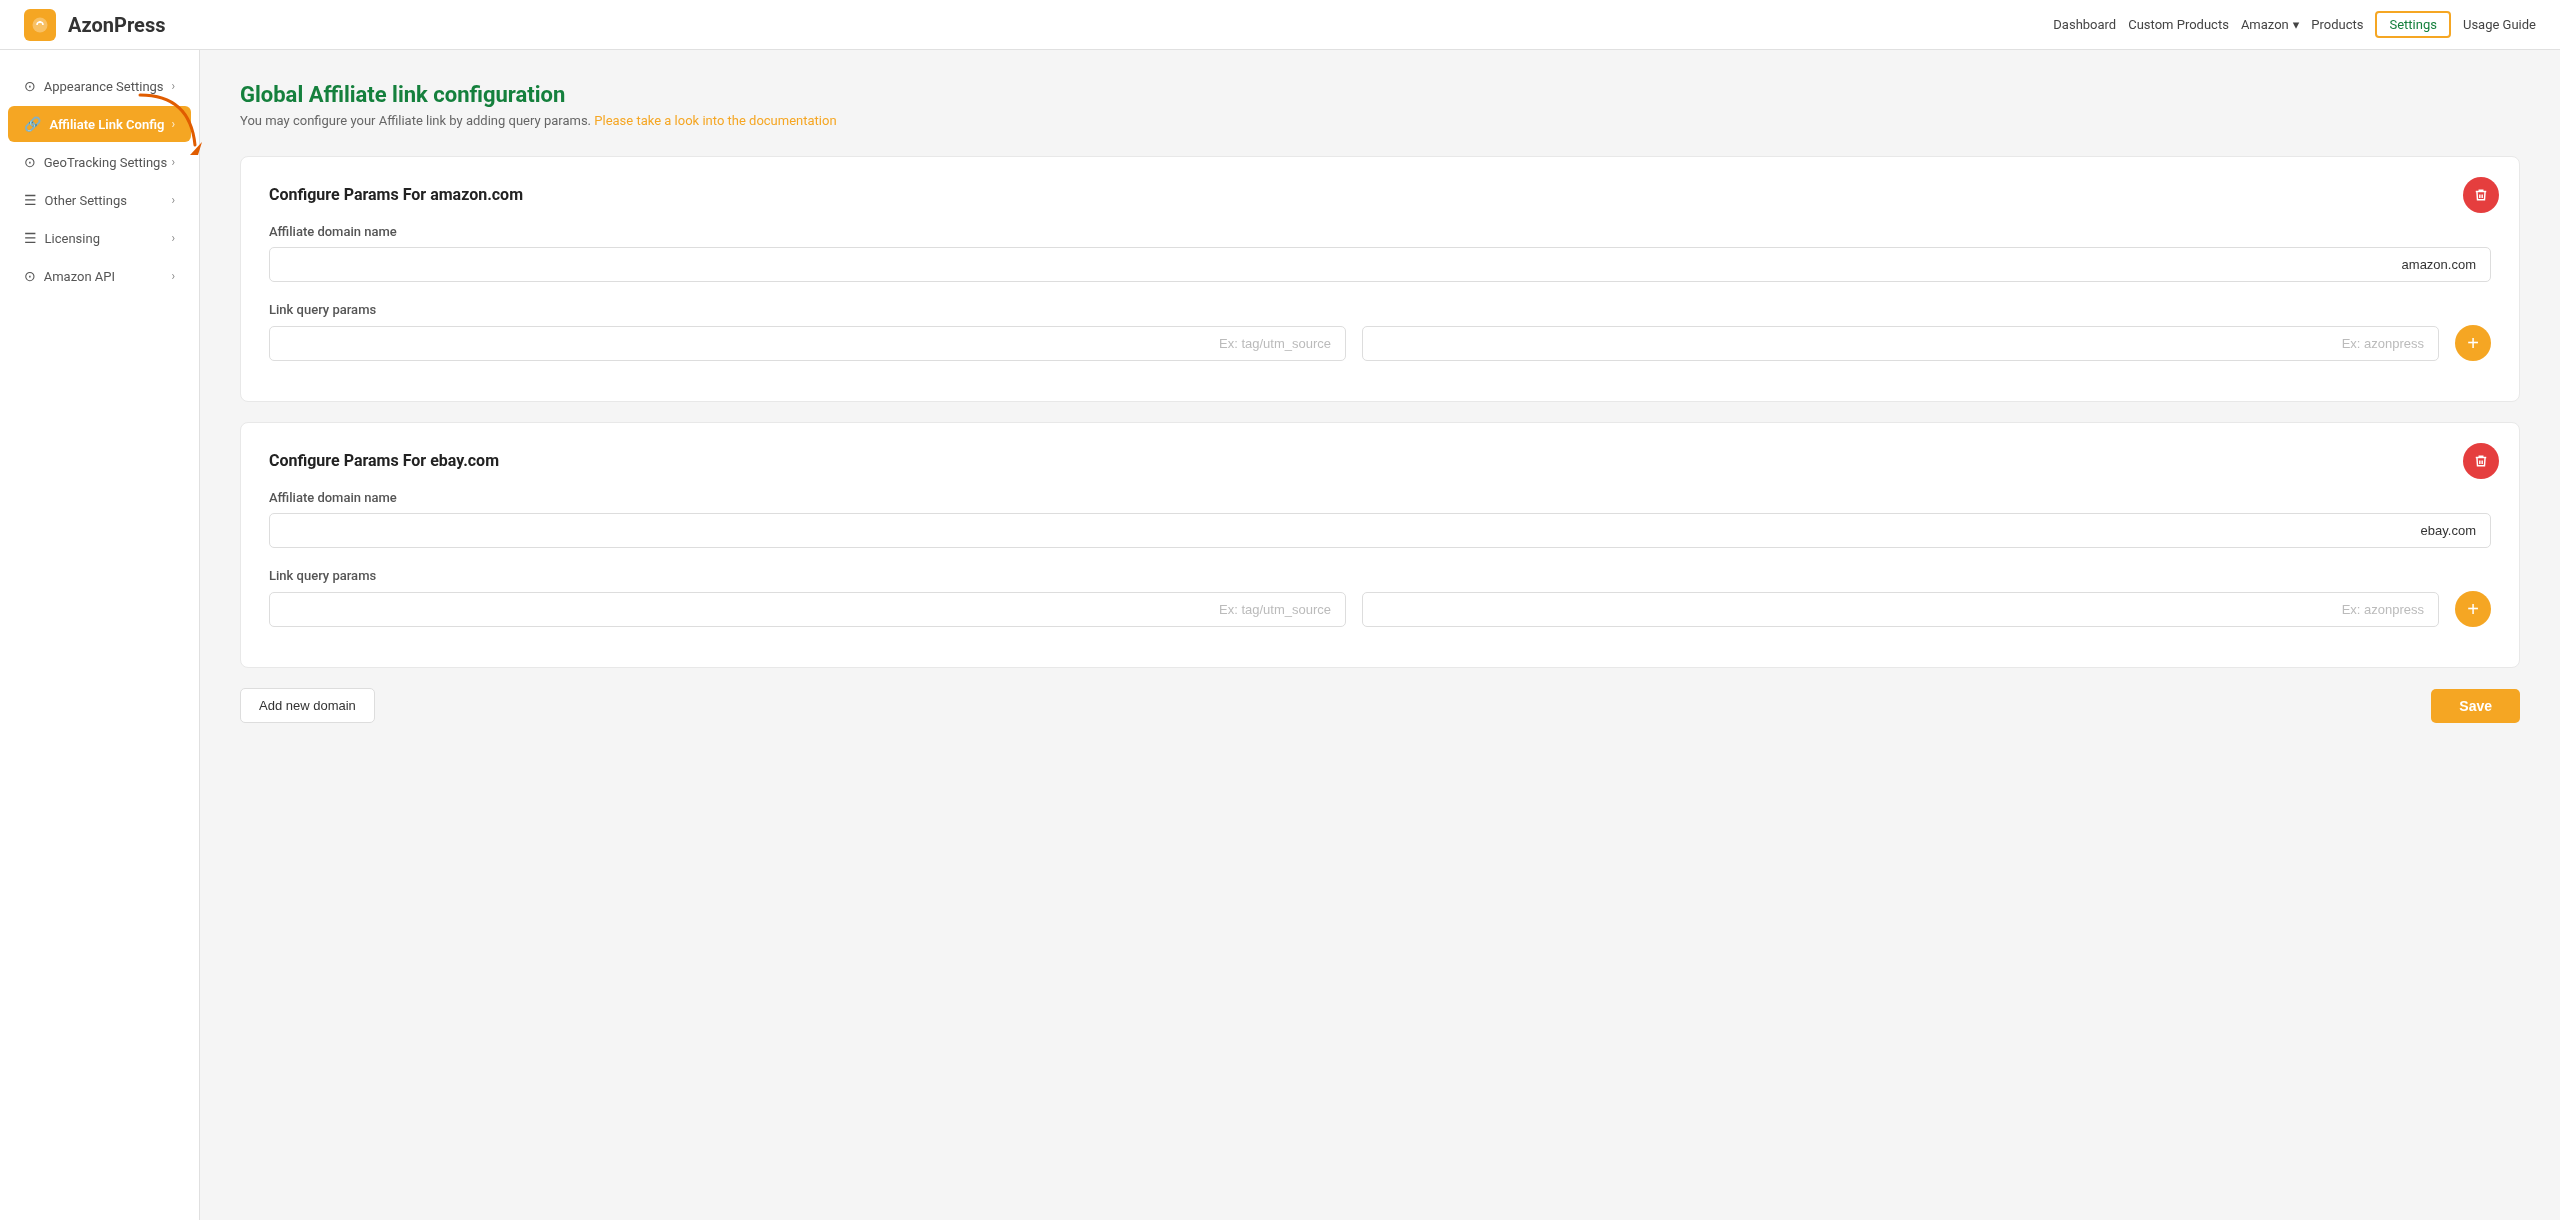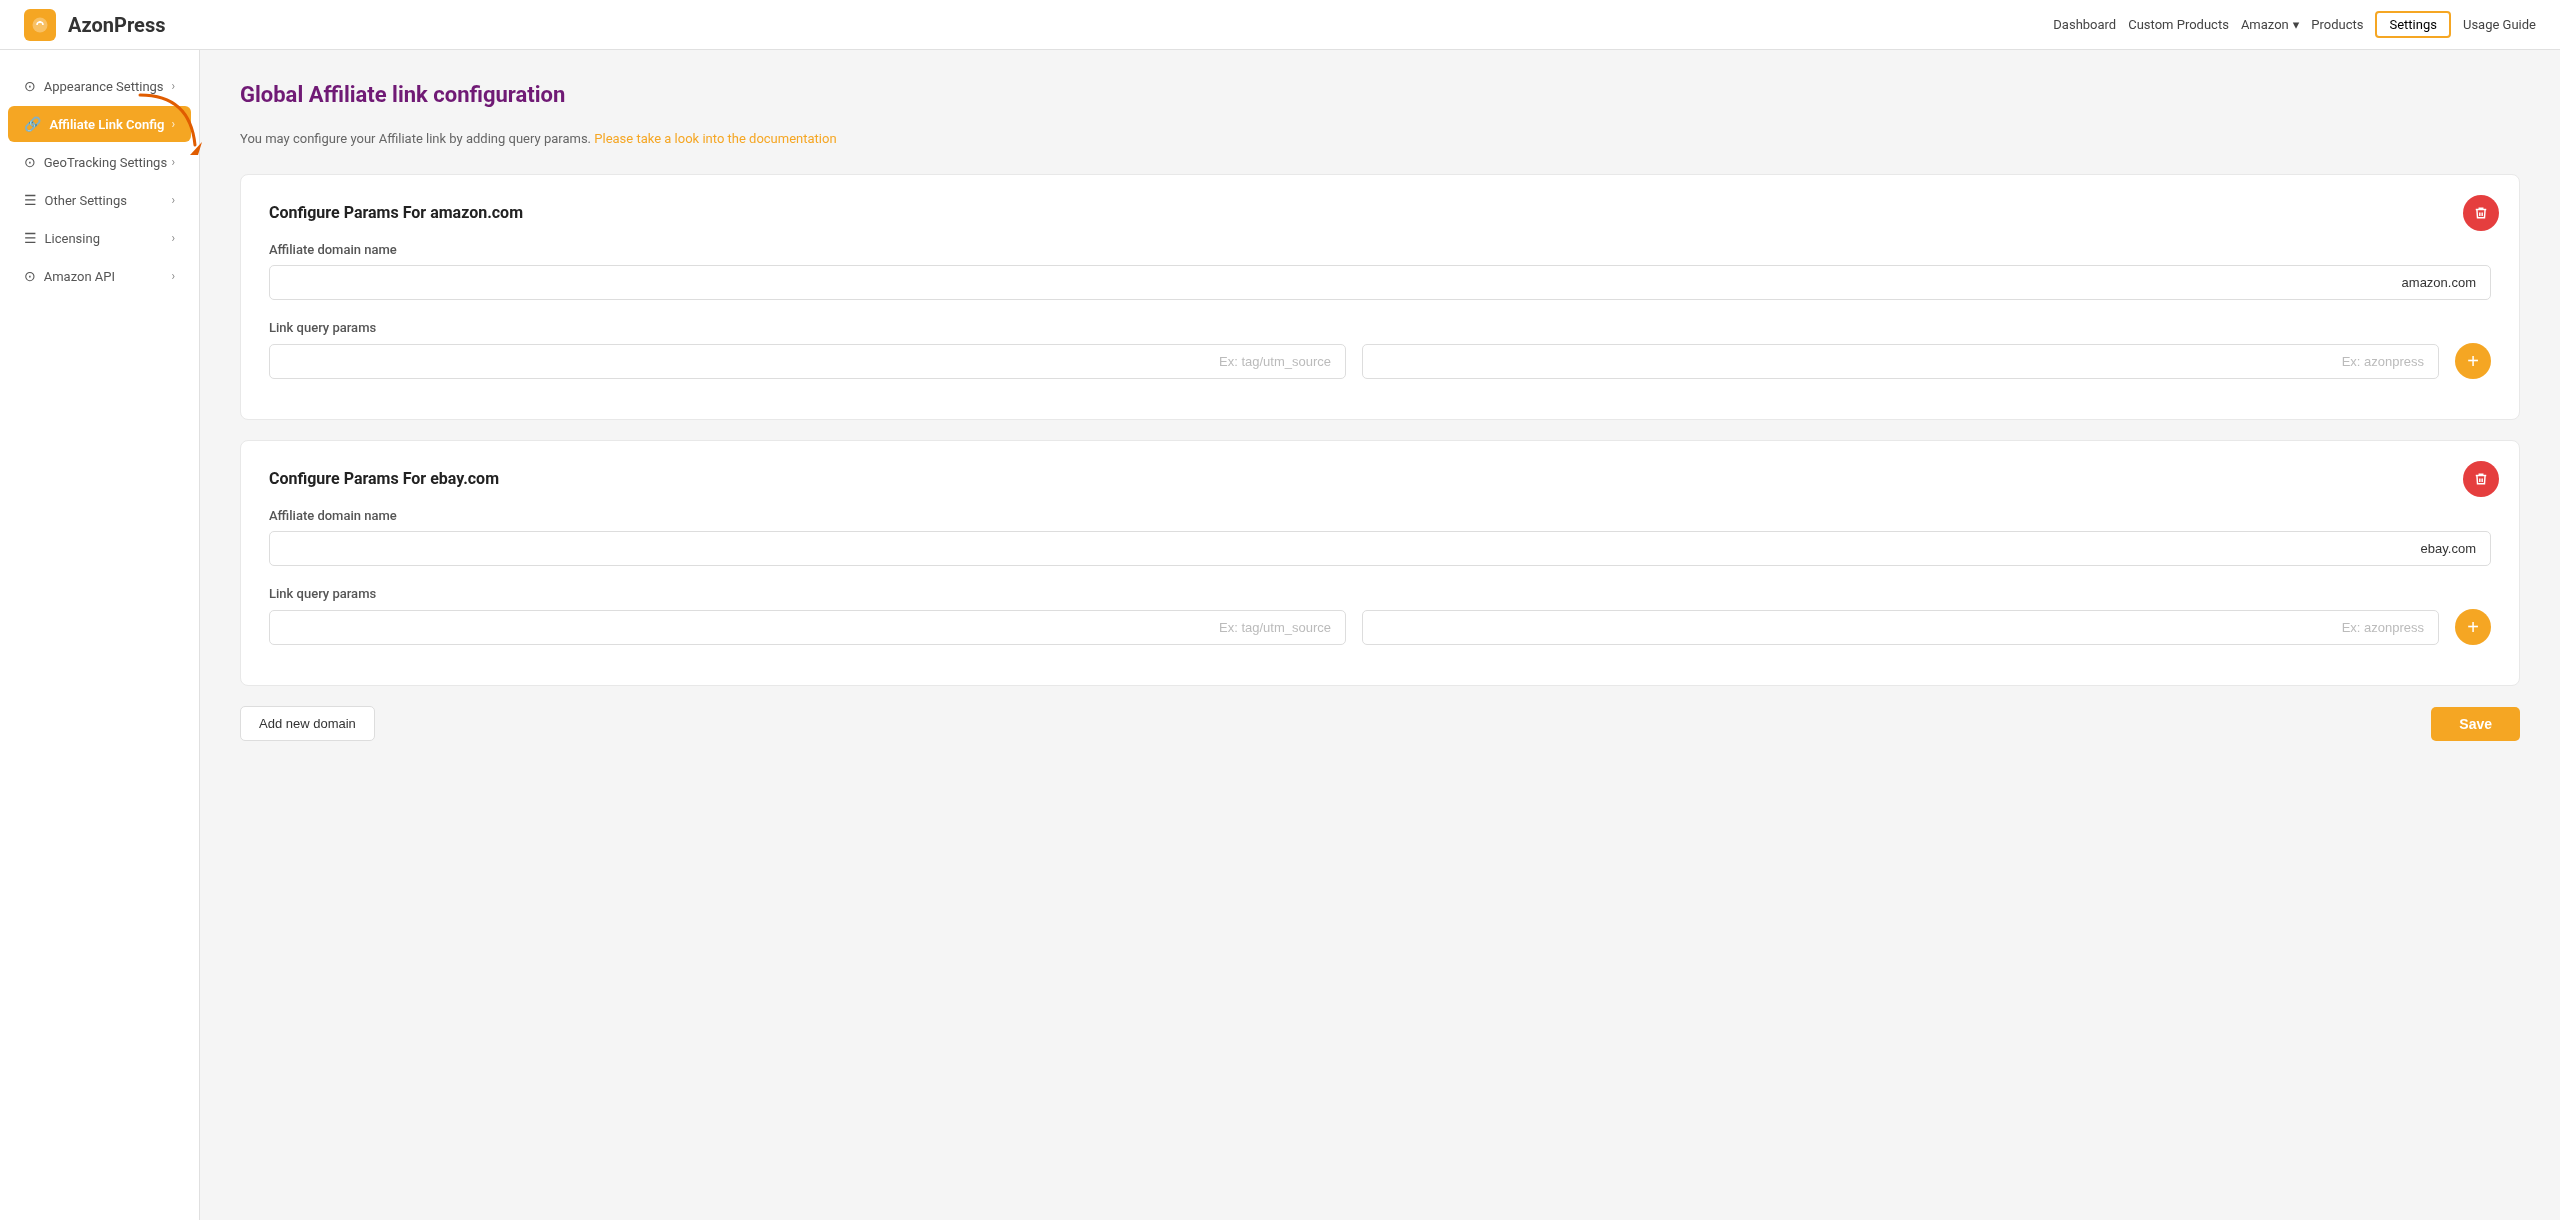--- a/index.html
+++ b/index.html
@@ -32,21 +32,21 @@
     .topnav-links {
       display: flex; align-items: center; gap: 12px;
     }
     .topnav-link {
       color: #444; text-decoration: none; font-size: 13px; cursor: pointer;
     }
     .topnav-link.active {
       border: 2px solid #f5a623;
       border-radius: 4px;
       padding: 4px 12px;
-      color: #000000;
+      color: #15803d;
     }
     .topnav-dropdown {
       display: flex; align-items: center; gap: 4px; cursor: pointer; font-size: 13px; color: #444;
     }
 
     
     .layout {
       display: flex;
       margin-top: 50px;
       min-height: calc(100vh - 50px);
@@ -91,22 +91,22 @@
       margin-left: 200px;
       flex: 1;
       padding: 32px 40px;
       background: #f5f5f5;
       min-height: calc(100vh - 50px);
     }
 
     .page-title {
       font-size: 22px;
       font-weight: 700;
-      color: #701a75;
-      margin-bottom: 24px;
+      color: #15803d;
+      margin-bottom: 6px;
     }
     .page-subtitle {
       font-size: 13px;
       color: #666;
       margin-bottom: 28px;
     }
     .page-subtitle a {
       color: #f5a623;
       text-decoration: none;
     }

